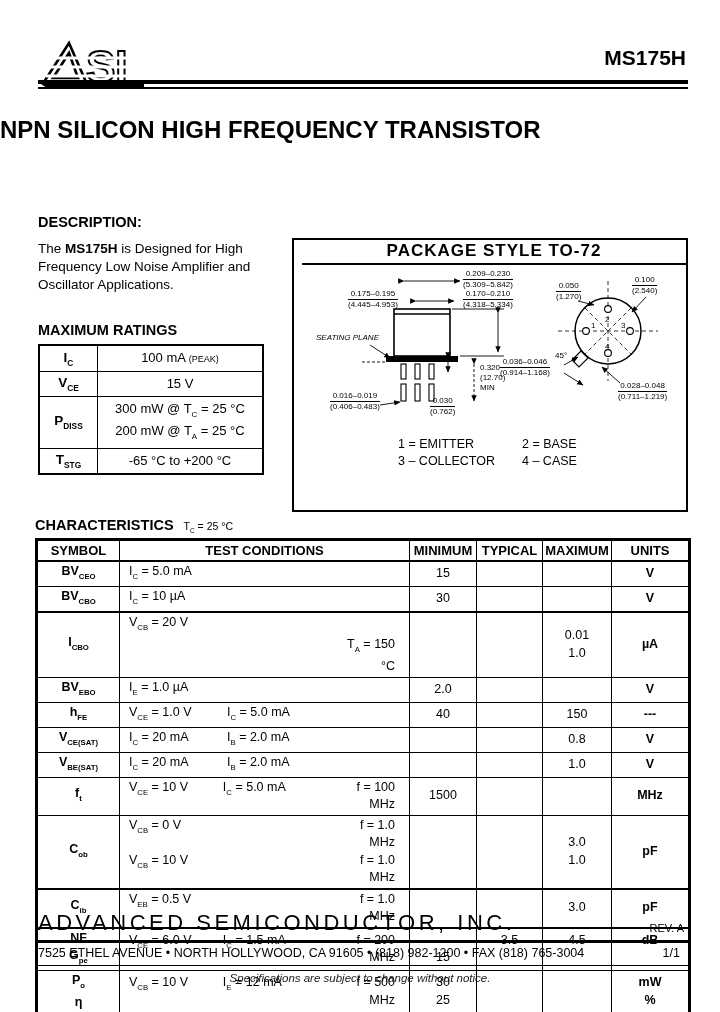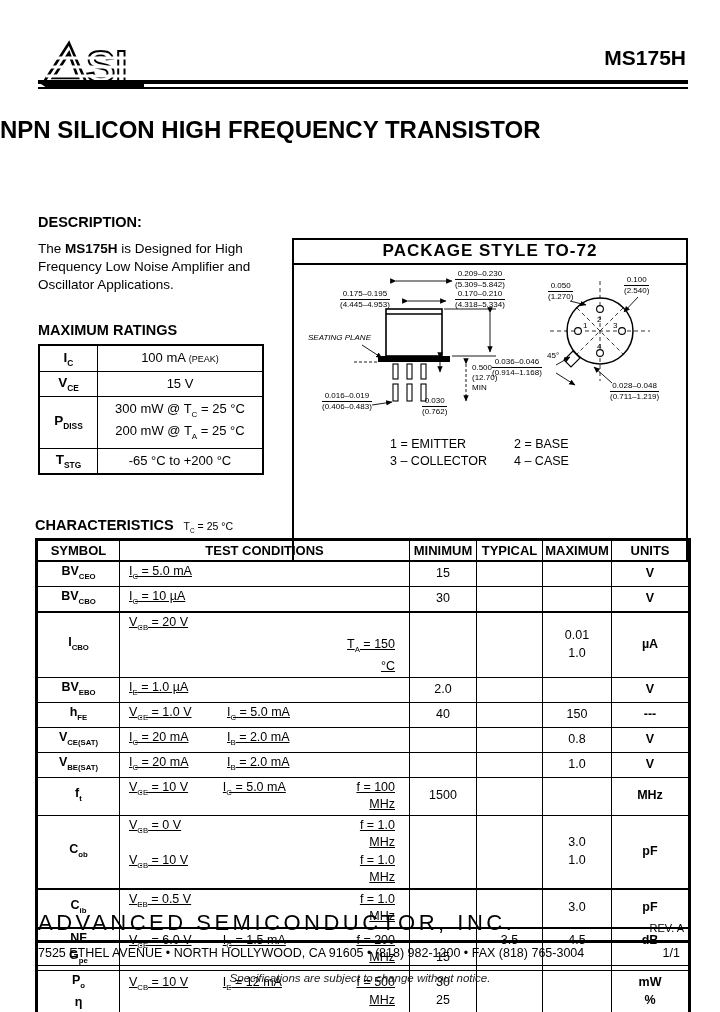--- a/index.html
+++ b/index.html
@@ -24,21 +24,21 @@
 
   
   .ratings{position:absolute;left:38px;top:322px;width:230px;}
   .ratings h2{margin:0 0 6px 0;font-size:14.5px;}
   #ratings-table{border-collapse:collapse;width:226px;border:2.5px solid #000;padding-left:8px;}
   #ratings-table td{border:1.5px solid #000;text-align:center;font-size:13px;padding:3px 2px;}
   #ratings-table td.rsym{width:53px;font-weight:bold;font-size:13.5px;}
   #ratings-table .ln{line-height:17px;}
 
   
-  .pkg{position:absolute;left:292px;top:238px;width:396px;height:324px;border:2.5px solid #000;box-sizing:border-box;}
+  .pkg{position:absolute;left:292px;top:238px;width:396px;height:274px;border:2.5px solid #000;box-sizing:border-box;padding-left:8px;}
   .pkg-title{font-size:17px;font-weight:bold;text-align:center;letter-spacing:1px;
              padding:1px 0 2px 0;border-bottom:2px solid #000;}
   .pkg-body{position:relative;width:100%;height:222px;}
   .dim{position:absolute;font-size:8px;line-height:1.25;text-align:center;white-space:nowrap;}
   .dim .t{border-bottom:1px solid #000;padding:0 1px;}
   .dim.nobar{text-align:left;}
   .dim.nobar .t{border-bottom:none;padding:0;}
   .splabel{position:absolute;font-size:8px;white-space:nowrap;}
   .pkg-legend{position:absolute;left:96px;top:172px;display:grid;
               grid-template-columns:110px auto;column-gap:14px;row-gap:3px;font-size:12.5px;}
@@ -51,21 +51,21 @@
   #char-table{border-collapse:collapse;width:653px;border:3px solid #000;table-layout:fixed;}
   #char-table th{border:1.5px solid #000;border-bottom:2px solid #000;font-size:13px;padding:2px 1px;}
   #char-table td{border:1.5px solid #000;font-size:12.5px;padding:1px 0;vertical-align:middle;}
   #char-table tbody tr:nth-child(2){border-bottom:2.5px solid #000;}
   #char-table tbody tr:nth-child(9){border-bottom:2.5px solid #000;}
   #char-table tbody tr:nth-child(10){border-bottom:2.5px solid #000;padding-left:42px;}
   #char-table td.csym{font-weight:bold;text-align:center;}
   #char-table td.cval{text-align:center;}
   #char-table td.cunits{text-align:center;font-weight:bold;}
   #char-table .ln{line-height:17.5px;}
-  #char-table .cl{display:flex;line-height:17.5px;padding:0 14px 0 9px;text-decoration:underline;}
+  #char-table .cl{display:flex;line-height:17.5px;padding:0 14px 0 9px;}
   #char-table .s1{width:98px;text-align:left;}
   #char-table .s2{width:112px;text-align:left;}
   #char-table .s3{margin-left:auto;text-align:right;}
 
   
   .ft-company{position:absolute;left:38px;top:910px;font-size:22px;letter-spacing:3.5px;white-space:nowrap;}
   .ft-rev{position:absolute;right:36px;top:922px;font-size:11px;}
   .ft-rule1{position:absolute;left:38px;right:32px;top:940px;height:2.5px;background:#000;}
   .ft-address{position:absolute;left:38px;top:946px;font-size:12.5px;}
   .ft-page{position:absolute;right:40px;top:946px;font-size:12.5px;}
@@ -216,21 +216,21 @@
       <div class="dim" style="left:46px;top:24px;">
         <div class="t">0.175–0.195</div>
           <div class="b">(4.445–4.953)</div>
       </div>
       <div class="dim" style="left:161px;top:24px;">
         <div class="t">0.170–0.210</div>
           <div class="b">(4.318–5.334)</div>
       </div>
       <div class="splabel" style="left:14px;top:68px;font-style:italic;">SEATING PLANE</div>
       <div class="dim nobar" style="left:178px;top:98px;">
-        <div class="t">0.500</div>
+        <div class="t">0.320</div>
         <div class="b">(12.70)</div>
         <div class="m">MIN</div>
       </div>
       <div class="dim" style="left:128px;top:131px;">
         <div class="t">0.030</div>
           <div class="b">(0.762)</div>
       </div>
       <div class="dim" style="left:28px;top:126px;">
         <div class="t">0.016–0.019</div>
           <div class="b">(0.406–0.483)</div>

